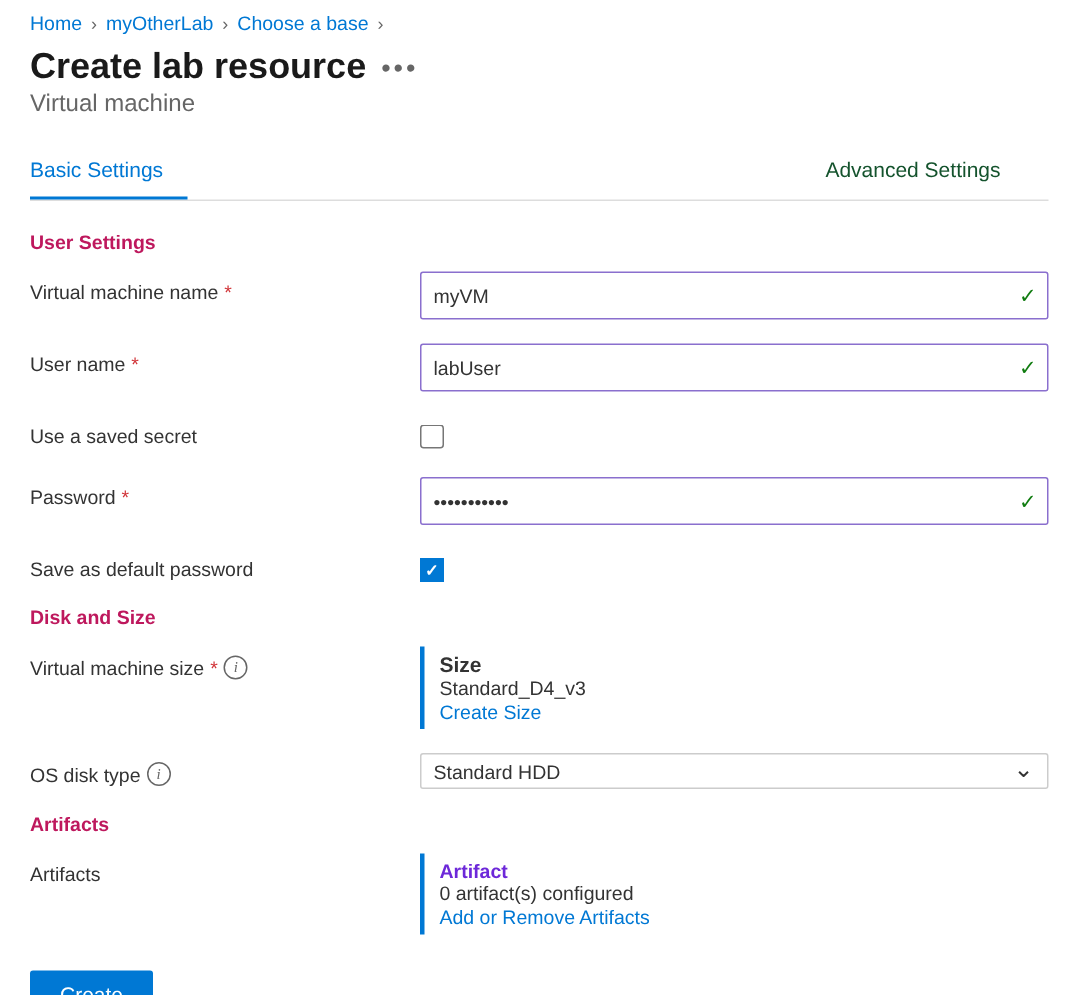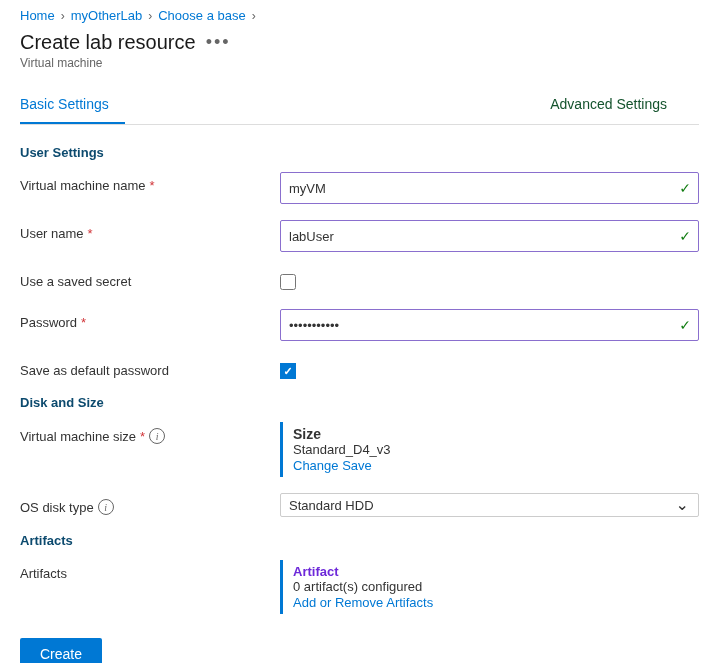--- a/index.html
+++ b/index.html
@@ -37,32 +37,32 @@
       color: #0078d4;
     }
     
     .page-header {
       display: flex;
       align-items: center;
       gap: 10px;
       margin-bottom: 2px;
     }
     .page-title {
-      font-size: 20px;
-      font-weight: 400;
+      font-size: 24px;
+      font-weight: 700;
       color: #1a1a1a;
     }
     .more-icon {
       color: #666;
       font-size: 18px;
       cursor: pointer;
       letter-spacing: 2px;
     }
     .page-subtitle {
-      font-size: 12px;
+      font-size: 16px;
       color: #666;
       margin-bottom: 16px;
     }
     
     .tabs-container {
       display: flex;
       border-bottom: 1px solid #ddd;
       margin-bottom: 20px;
       justify-content: space-between;
     }
@@ -77,21 +77,21 @@
     }
     .tab.active {
       color: #0078d4;
       border-bottom: 2px solid #0078d4;
       font-weight: 500;
     }
     
     .section-header {
       font-size: 13px;
       font-weight: 600;
-      color: #0c4a6e;
+      color: #be185d;
       margin-bottom: 12px;
     }
     
     .form-row {
       display: flex;
       align-items: flex-start;
       margin-bottom: 16px;
     }
     .form-label {
       width: 260px;
@@ -361,21 +361,21 @@
     <div class="form-row">
       <div class="form-label">
         <span>Virtual machine size</span>
         <span class="required-star"> *</span>
         <span class="info-icon">i</span>
       </div>
       <div class="form-control-area">
         <div class="size-card">
           <div class="size-label">Size</div>
           <div class="size-value">Standard_D4_v3</div>
-          <a class="size-change-link">Change Save</a>
+          <a class="size-change-link">Create Size</a>
         </div>
       </div>
     </div>
 
     <div class="form-row">
       <div class="form-label">
         <span>OS disk type</span>
         <span class="info-icon">i</span>
       </div>
       <div class="form-control-area">

